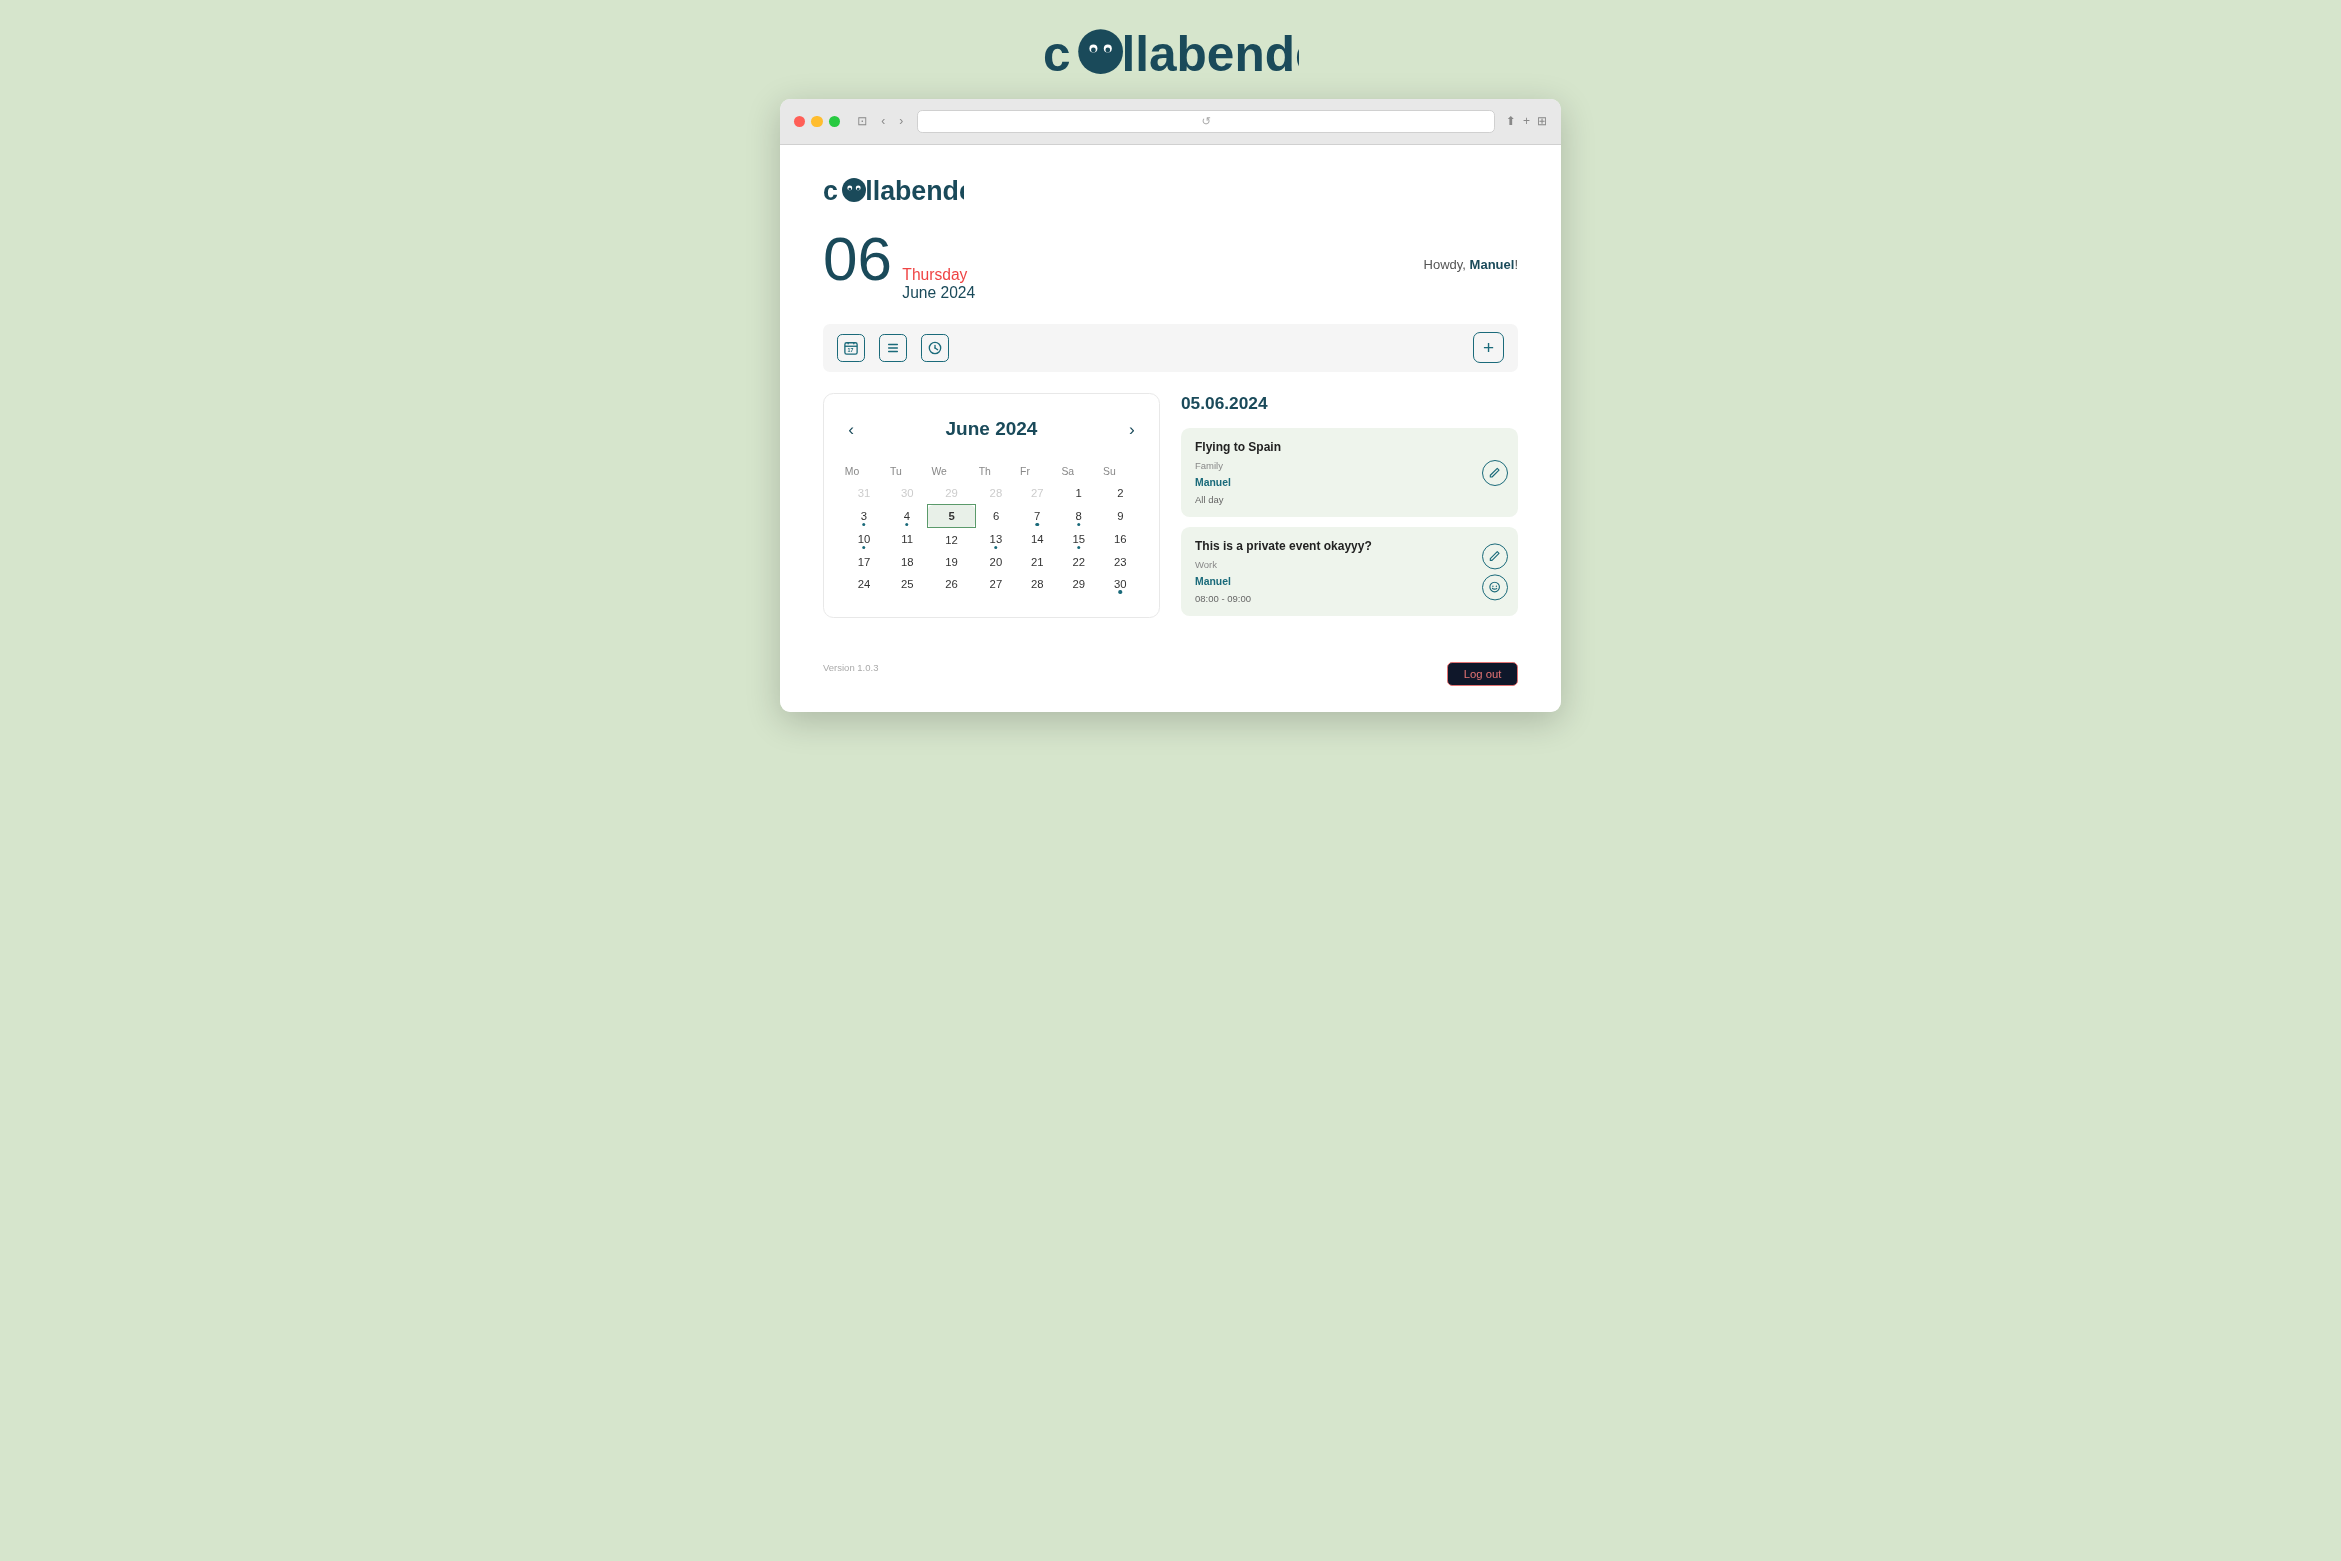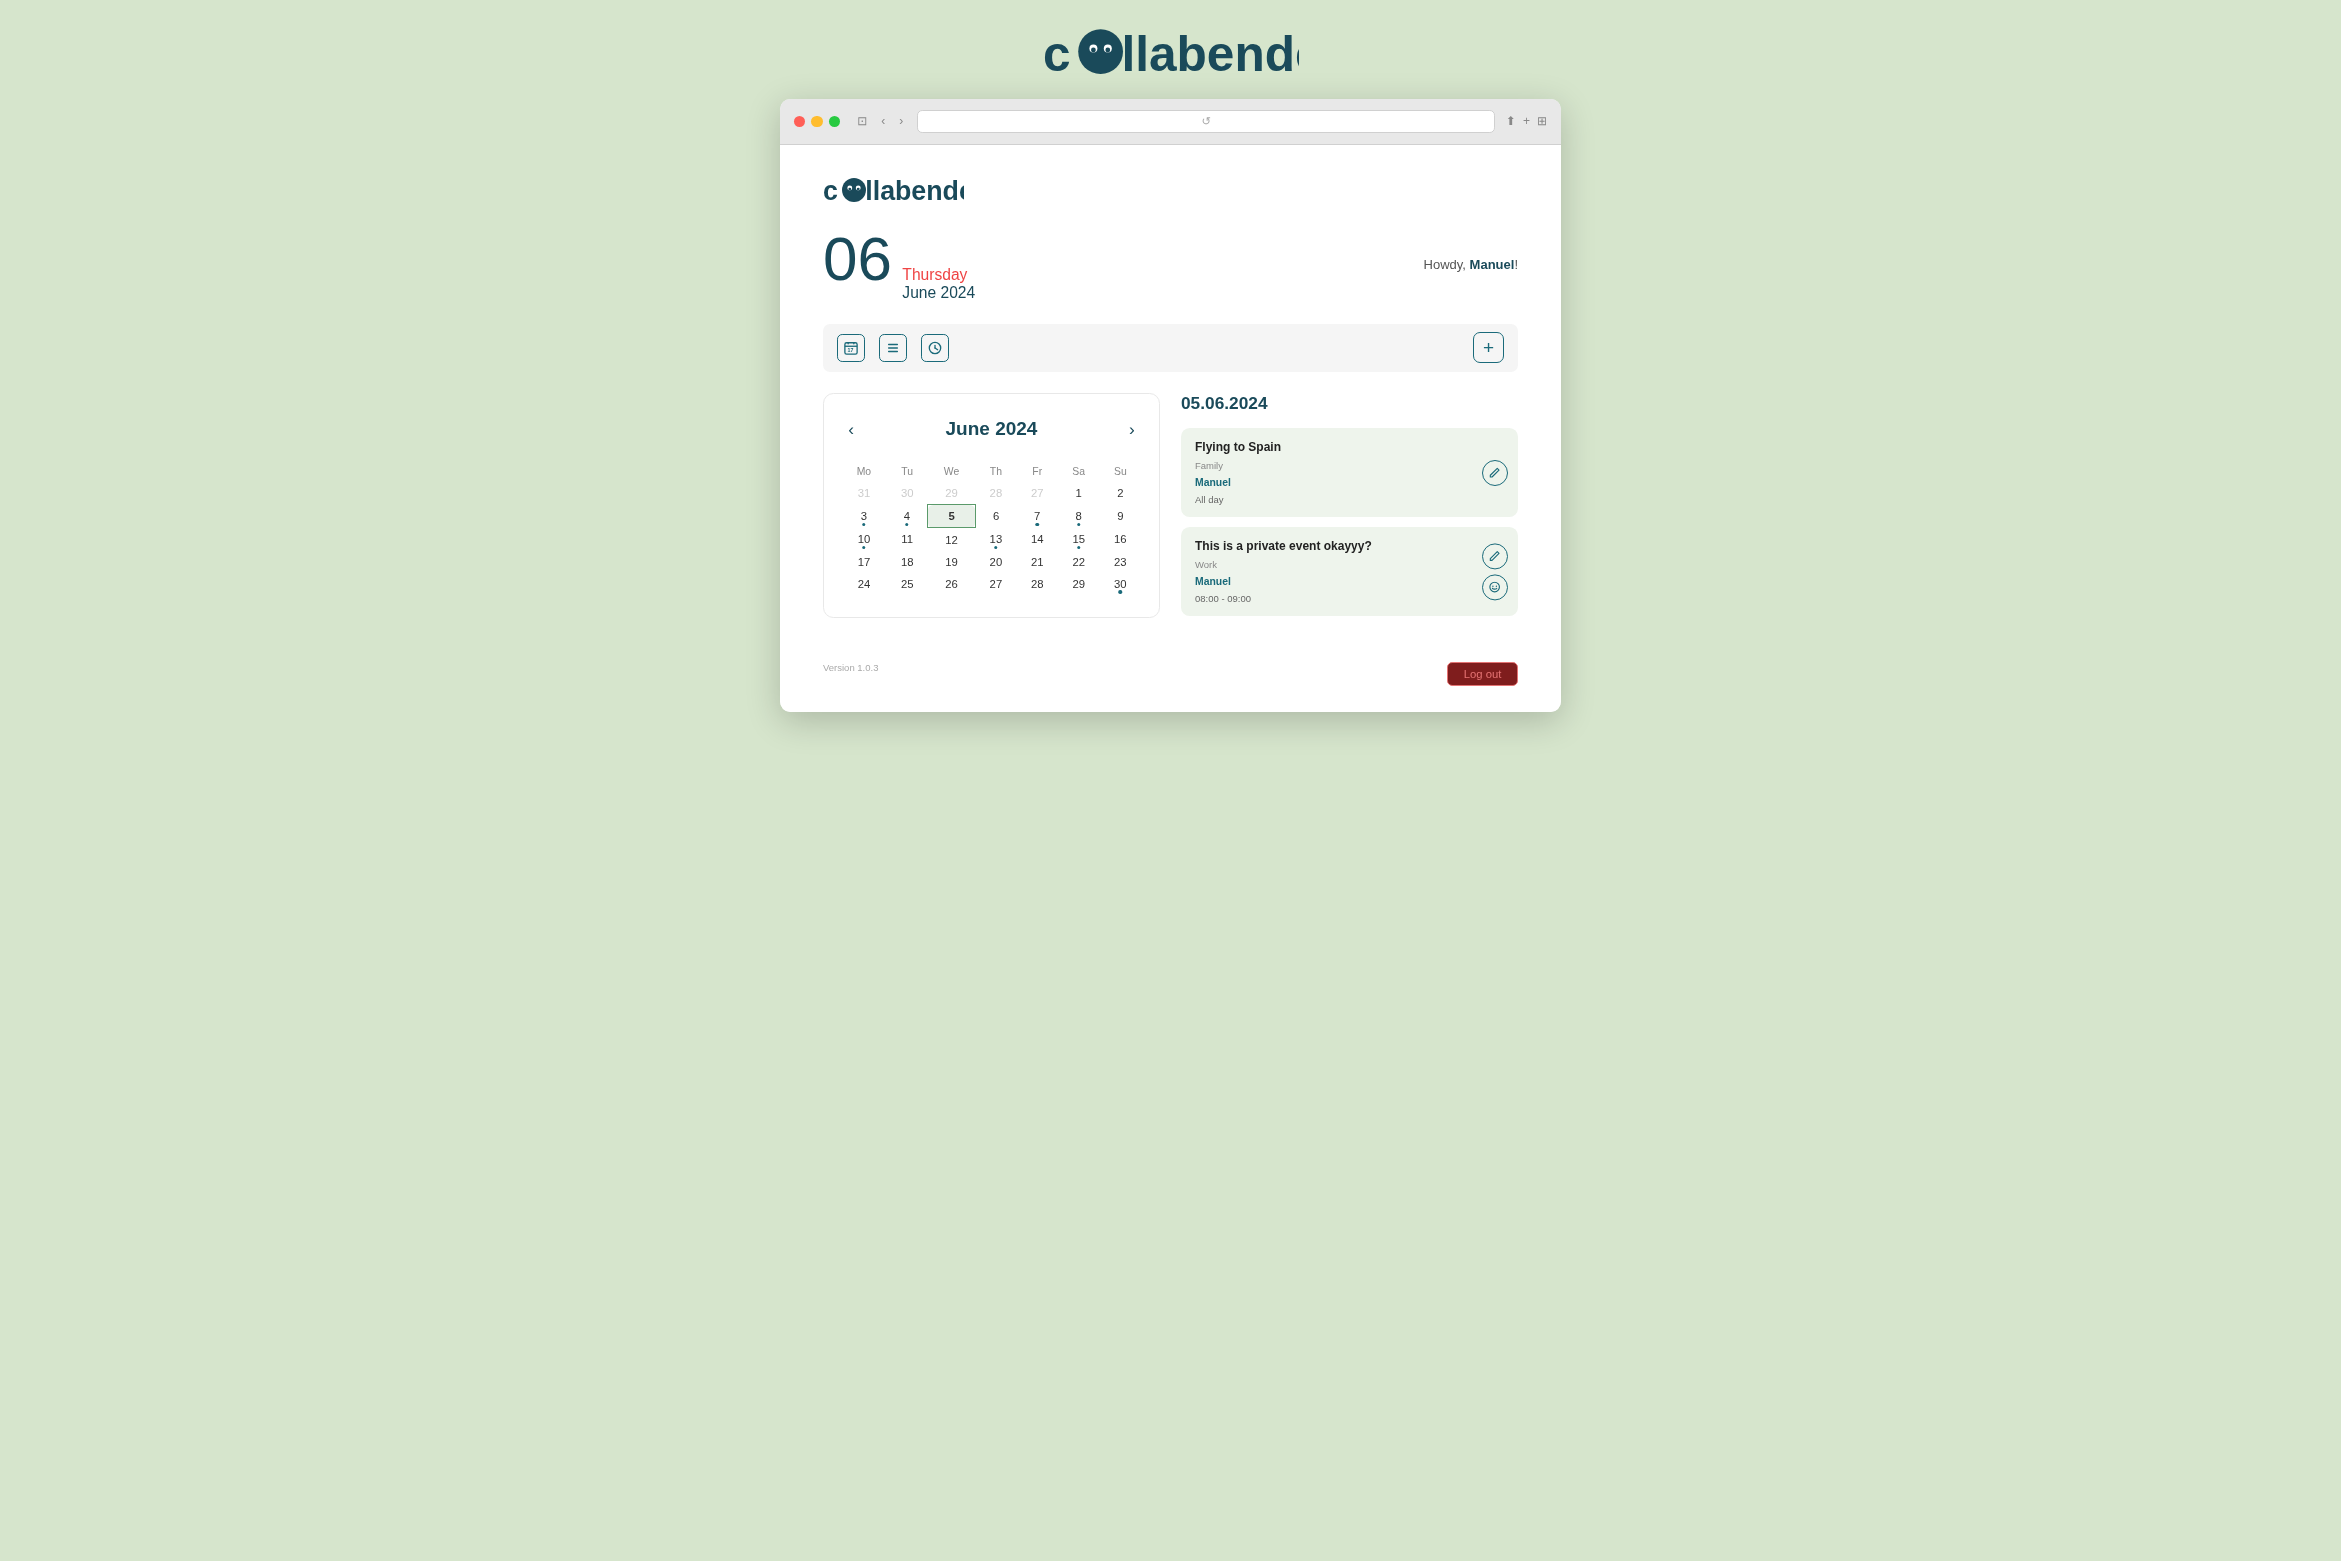--- a/index.html
+++ b/index.html
@@ -213,21 +213,21 @@
       font-size: 17.3px;
       color: #1a4a5a;
       cursor: pointer;
       padding: 3.5px 7px;
     }
     .calendar-grid {
       width: 100%;
       border-collapse: collapse;
     }
     .calendar-grid th {
-      text-align: center;
+      text-align: left;
       font-size: 10.4px;
       color: #888;
       font-weight: 500;
       padding: 5.2px 3.5px;
     }
     .calendar-grid td {
       text-align: center;
       font-size: 11.3px;
       color: #333;
       padding: 5.2px 3.5px;
@@ -322,21 +322,21 @@
       display: flex;
       justify-content: space-between;
       align-items: flex-start;
       margin-top: 35px;
     }
     .version-text {
       font-size: 9.5px;
       color: #aaa;
     }
     .logout-btn {
-      background: #7f1d1d;
+      background: #0f172a;
       border: 1.3px solid #e57373;
       border-radius: 5.2px;
       padding: 5.2px 15.6px;
       font-size: 11.3px;
       color: #e57373;
       cursor: pointer;
     }
 
     
     .brand-logo-top {

